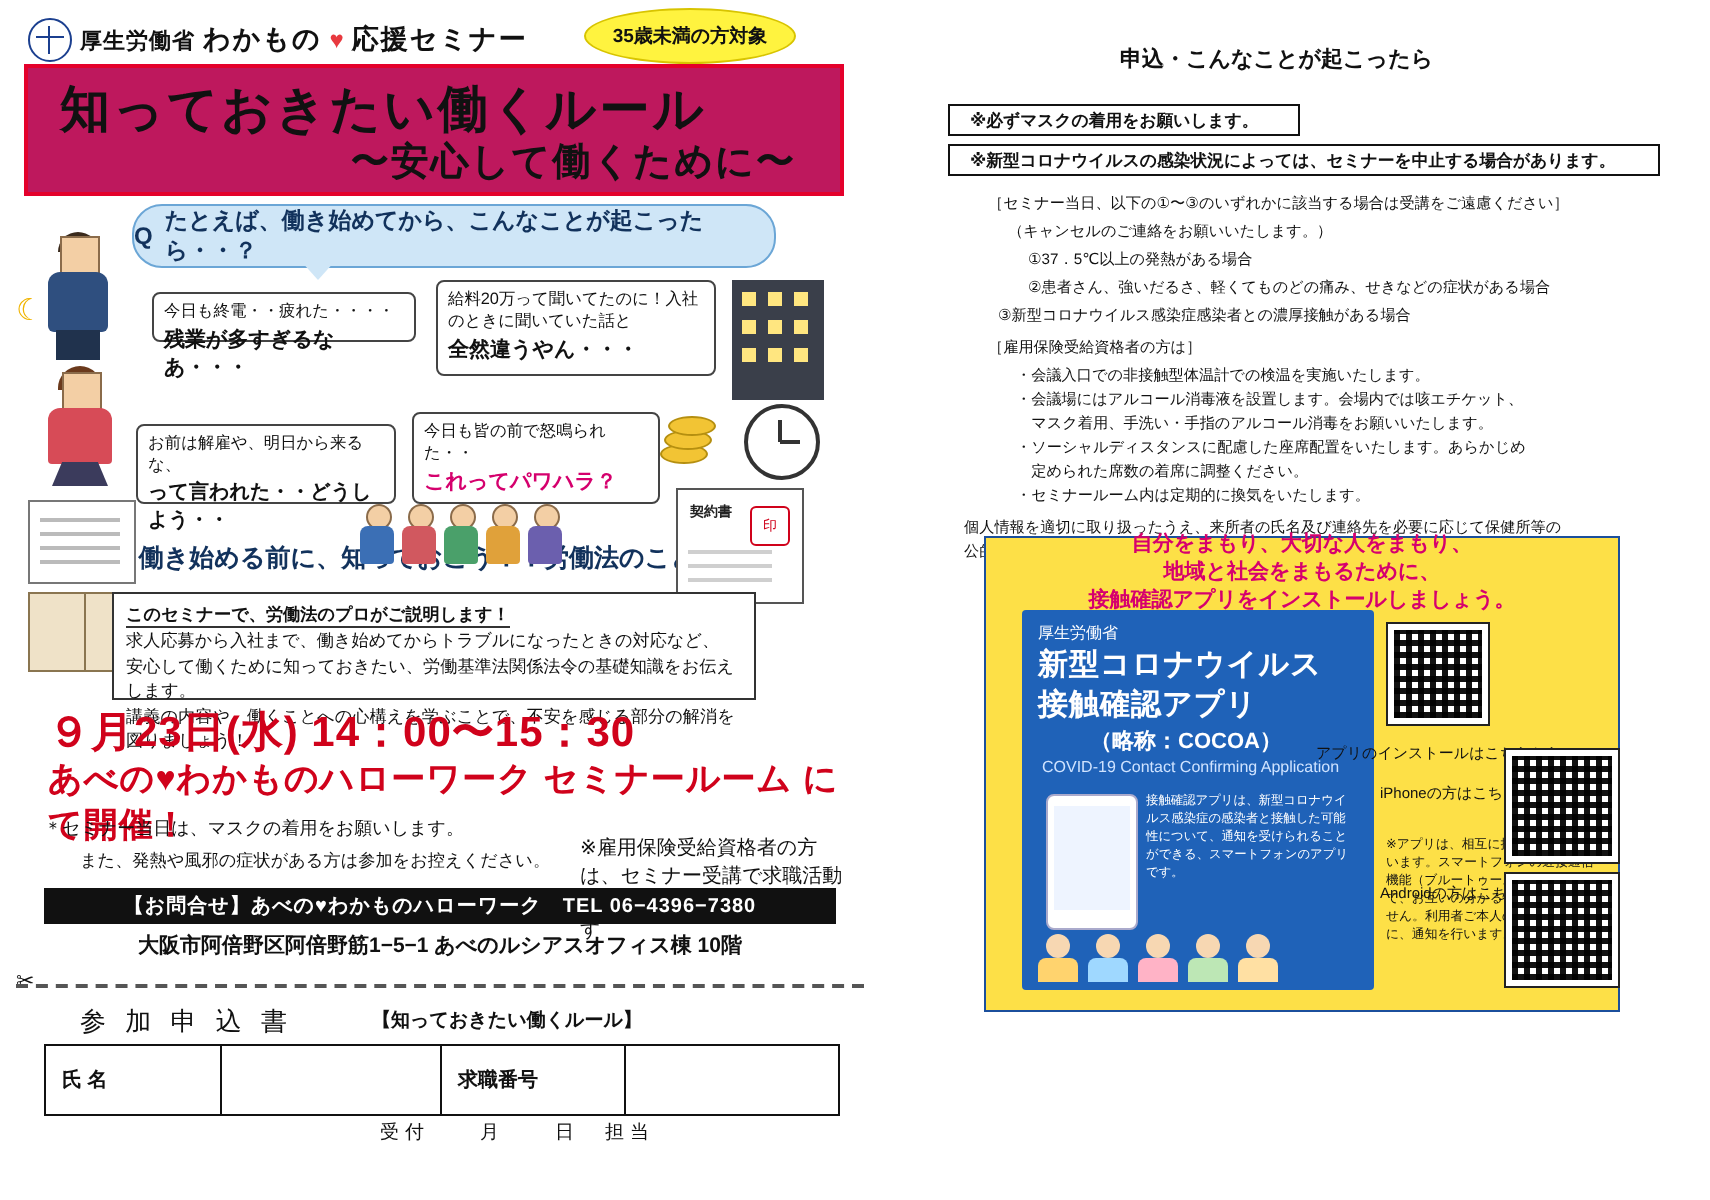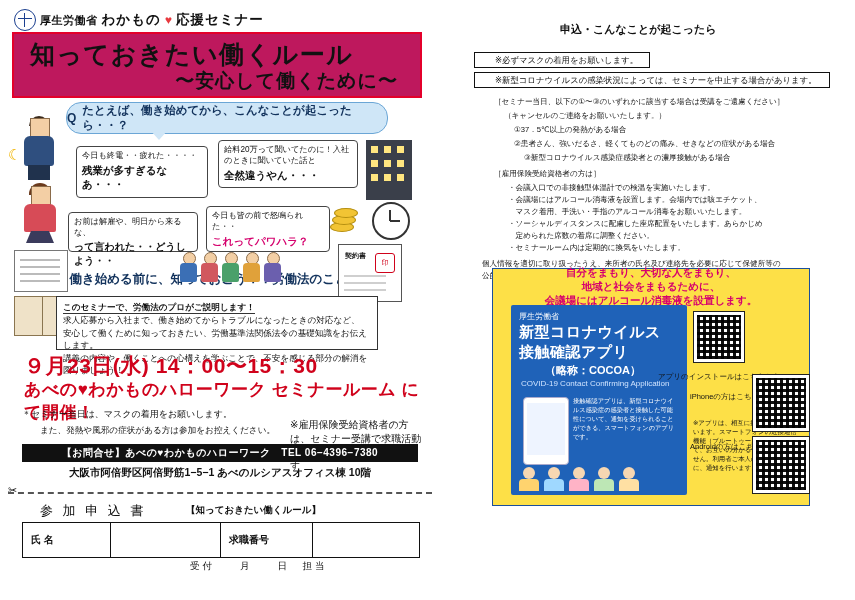--- a/index.html
+++ b/index.html
@@ -52,21 +52,21 @@
     font-size:12.5px;font-weight:bold;color:#12325c;display:flex;align-items:center;
   }
   .a-line .alabel{font-size:13px;margin-right:8px;}
 
   .bubble{
     position:absolute;background:#ffffff;border:1.2px solid #444;border-radius:4px;
     font-size:8.2px;line-height:1.35;color:#111;padding:3px 5px;box-sizing:border-box;
   }
   .bubble .big{font-size:10.5px;font-weight:bold;display:block;margin-top:2px;}
   .bubble .big2{font-size:10px;font-weight:bold;display:block;margin-top:2px;color:#111;}
-  .bubble.b1{left:76px;top:146px;width:132px;height:52px;}
+  .bubble.b1{left:76px;top:146px;width:132px;height:25px;}
   .bubble.b2{left:218px;top:140px;width:140px;height:48px;}
   .bubble.b3{left:68px;top:212px;width:130px;height:40px;}
   .bubble.b4{left:206px;top:206px;width:124px;height:46px;}
 
   .pawahara{color:#d5006d;font-weight:bold;font-size:11px;}
   .moon{position:absolute;left:8px;top:146px;font-size:15px;color:#f0b400;}
   .star{position:absolute;left:24px;top:140px;font-size:11px;color:#f0c400;}
 
   .person-a{position:absolute;left:18px;top:118px;width:44px;height:62px;}
   .person-a .head{position:absolute;left:12px;top:0;width:18px;height:18px;background:#f3cfa5;border:1px solid #8a6b4a;}
@@ -133,21 +133,21 @@
   .form-table{position:absolute;left:22px;top:522px;width:396px;height:34px;border:1.2px solid #111;display:flex;}
   .form-table .cell{border-right:1.2px solid #111;display:flex;align-items:center;padding-left:8px;font-size:10px;font-weight:bold;box-sizing:border-box;}
   .form-table .cell:last-child{border-right:none;}
   .recv{position:absolute;left:190px;top:560px;font-size:9.5px;letter-spacing:3px;}
 
   
   .right{position:absolute;left:452px;top:0;width:403px;height:600px;}
   .r-title{position:absolute;left:108px;top:22px;font-size:11px;font-weight:bold;}
   .r-box{
     position:absolute;box-sizing:border-box;border:1px solid #111;background:#fff;
-    font-size:8.4px;font-weight:normal;display:flex;align-items:center;padding-left:20px;
+    font-size:8.4px;font-weight:bold;display:flex;align-items:center;padding-left:10px;
   }
   .r-box1{left:22px;top:52px;width:176px;height:16px;}
   .r-box2{left:22px;top:72px;width:356px;height:16px;}
   .r-line{position:absolute;font-size:7.6px;line-height:1.5;color:#111;}
 
   .poster{
     position:absolute;left:40px;top:268px;width:316px;height:236px;
     border:1px solid #1b4f9c;background:#fde047;
   }
   .poster-head{
@@ -188,20 +188,21 @@
 
   <div class="left">
 
     <div class="mhlw-row">
       <span class="mhlw-logo"></span>
       <span class="mhlw-name">厚生労働省</span>
       <span class="seminar-title">わかもの</span>
       <span class="heart">♥</span>
       <span class="seminar-title">応援セミナー</span>
     </div>
+    <div class="age-badge">35歳未満の方対象</div>
 
     <div class="title-box">
       <div class="title-main">知っておきたい働くルール</div>
       <div class="title-sub">〜安心して働くために〜</div>
     </div>
 
     <div class="q-bubble">
       <span class="qmark">Q</span>
       <span>たとえば、働き始めてから、こんなことが起こったら・・？</span>
     </div>
@@ -337,38 +338,38 @@
   <div class="right">
     <div class="r-title">申込・こんなことが起こったら</div>
 
     <div class="r-box r-box1">※必ずマスクの着用をお願いします。</div>
     <div class="r-box r-box2">※新型コロナウイルスの感染状況によっては、セミナーを中止する場合があります。</div>
 
     <div class="r-line" style="left:42px;top:96px;">［セミナー当日、以下の①〜③のいずれかに該当する場合は受講をご遠慮ください］</div>
     <div class="r-line" style="left:52px;top:110px;">（キャンセルのご連絡をお願いいたします。）</div>
     <div class="r-line" style="left:62px;top:124px;">①37．5℃以上の発熱がある場合</div>
     <div class="r-line" style="left:62px;top:138px;">②患者さん、強いだるさ、軽くてものどの痛み、せきなどの症状がある場合</div>
-    <div class="r-line" style="left:72px;top:152px;">③新型コロナウイルス感染症感染者との濃厚接触がある場合</div>
+    <div class="r-line" style="left:47px;top:152px;">③新型コロナウイルス感染症感染者との濃厚接触がある場合</div>
 
     <div class="r-line" style="left:42px;top:168px;">［雇用保険受給資格者の方は］</div>
     <div class="r-line" style="left:56px;top:182px;">・会議入口での非接触型体温計での検温を実施いたします。</div>
     <div class="r-line" style="left:56px;top:194px;">・会議場にはアルコール消毒液を設置します。会場内では咳エチケット、</div>
     <div class="r-line" style="left:56px;top:206px;">　マスク着用、手洗い・手指のアルコール消毒をお願いいたします。</div>
     <div class="r-line" style="left:56px;top:218px;">・ソーシャルディスタンスに配慮した座席配置をいたします。あらかじめ</div>
     <div class="r-line" style="left:56px;top:230px;">　定められた席数の着席に調整ください。</div>
     <div class="r-line" style="left:56px;top:242px;">・セミナールーム内は定期的に換気をいたします。</div>
 
     <div class="r-line" style="left:30px;top:258px;">個人情報を適切に取り扱ったうえ、来所者の氏名及び連絡先を必要に応じて保健所等の</div>
     <div class="r-line" style="left:30px;top:270px;">公的機関へ提供させていただく場合があります。</div>
 
     <div class="poster">
       <div class="poster-head">
         <span>自分をまもり、大切な人をまもり、</span>
         <span>地域と社会をまもるために、</span>
-        <span>会議場にはアルコール消毒液を設置します。</span>
+        <span>接触確認アプリをインストールしましょう。</span>
       </div>
 
       <div class="poster-card">
         <div class="pc-mh">厚生労働省</div>
         <div class="pc-t1">新型コロナウイルス</div>
         <div class="pc-t2">接触確認アプリ</div>
         <div class="pc-t3">（略称：COCOA）</div>
         <div class="pc-t4">COVID-19 Contact Confirming Application</div>
         <div class="pc-phone">
             <i class="scr"></i>

